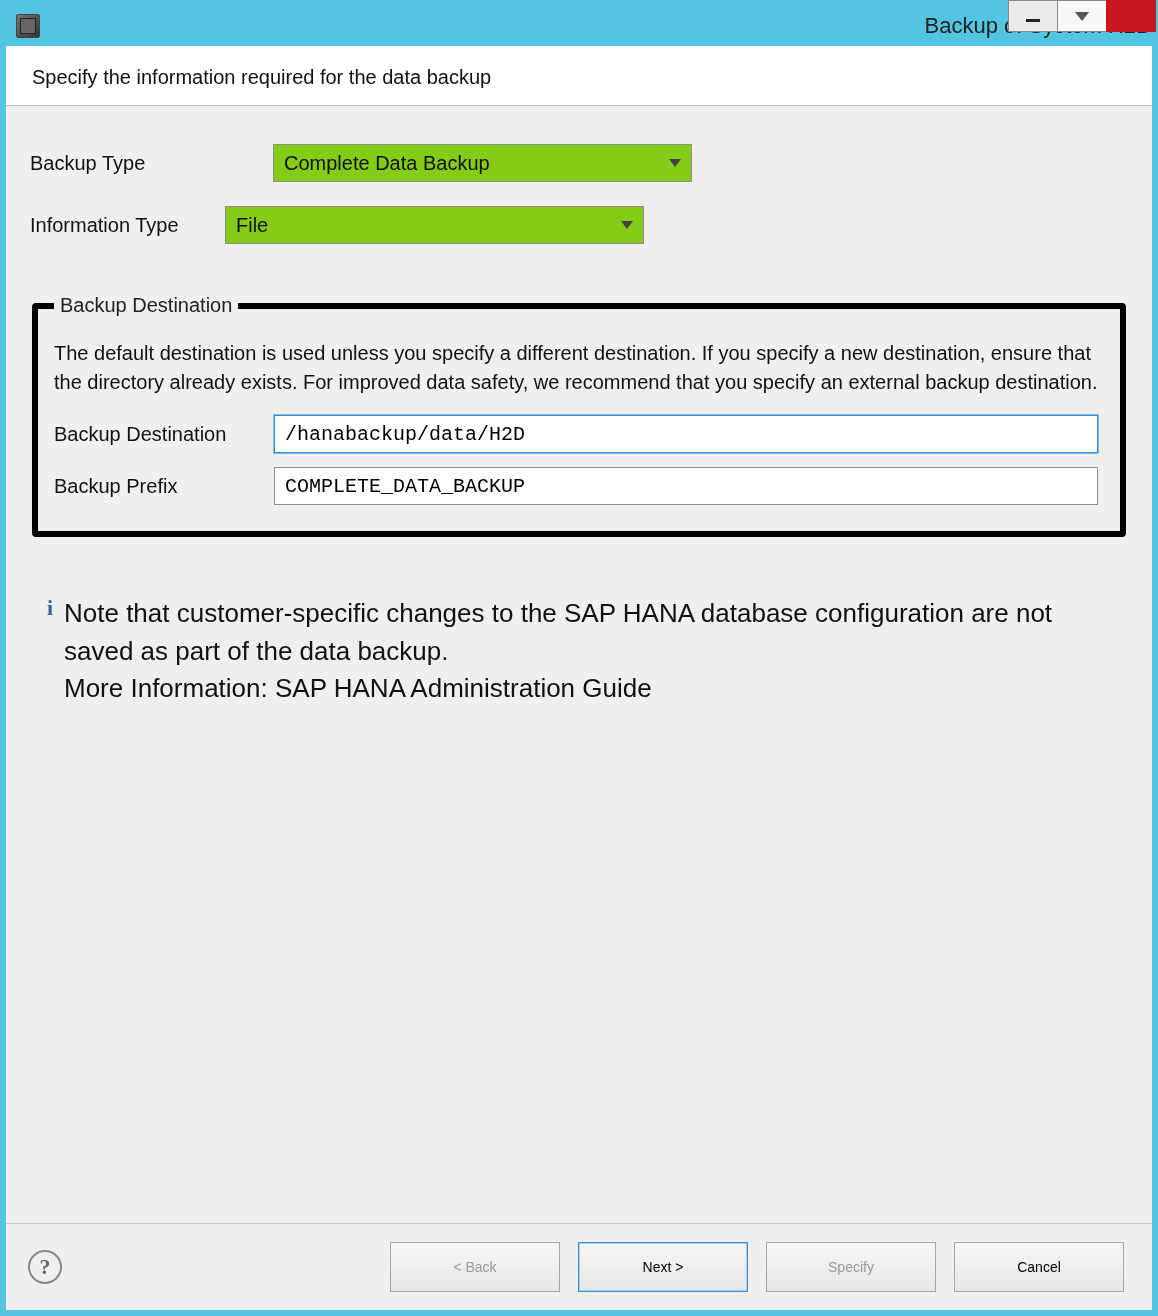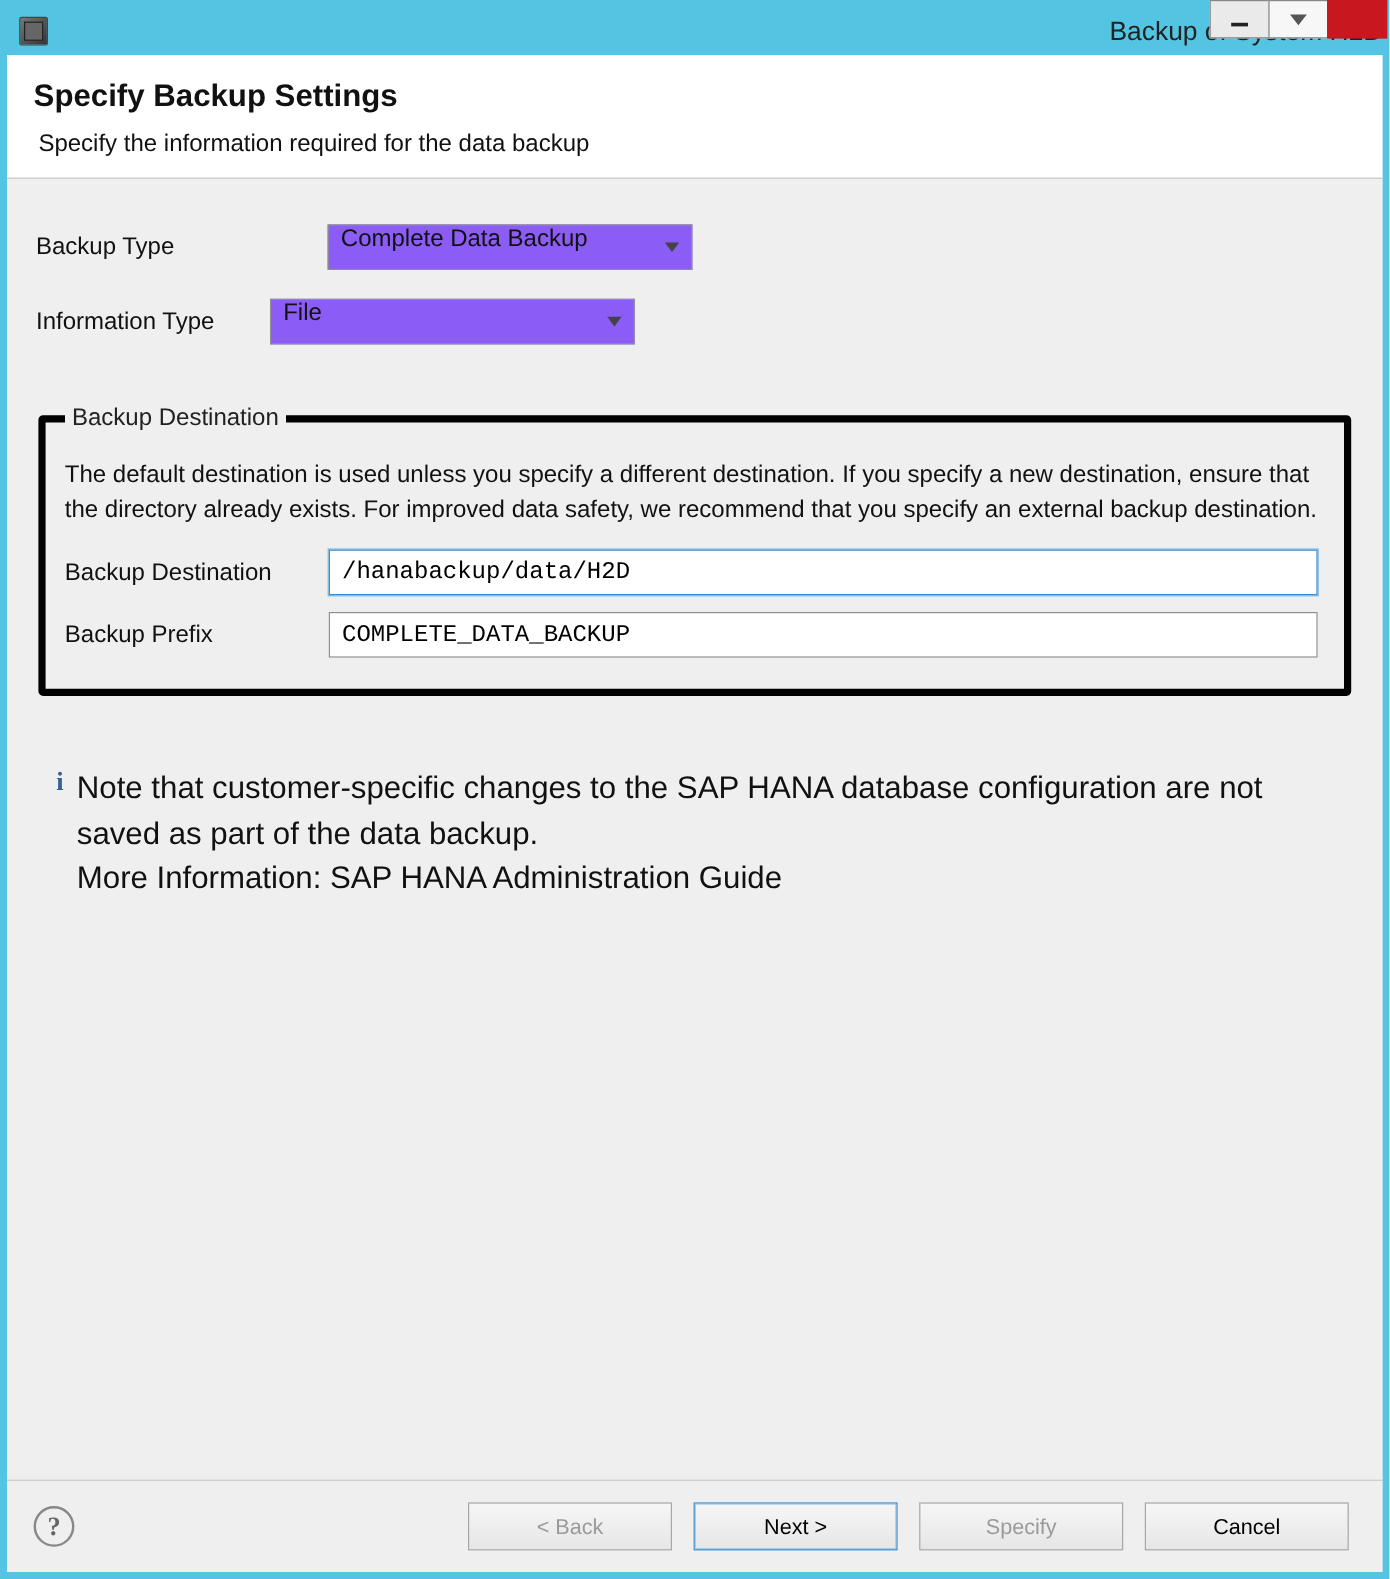--- a/index.html
+++ b/index.html
@@ -107,25 +107,26 @@
     display:flex;
     align-items:center;
     margin-top:24px;
   }
   .form-row.first { margin-top:38px;gap:48px; }
   .form-row label.fieldlbl {
     width:195px;
     font-size:20px;
   }
   .combo {
-    width:304px;
+    width:419px;
     height:38px;
     border:1px solid #8f8f8f;
-    background:#8b5cf6;
-    display:flex;
+    background:#84cc16;
+    display:flex;
+    align-items:center;
     padding:0 10px;
     position:relative;
     cursor:default;
     font-size:20px;
   }
   .combo .chev {
     position:absolute;
     right:10px;
     top:50%;
     transform:translateY(-50%);
@@ -204,24 +205,24 @@
     display:flex;align-items:center;justify-content:center;
     color:#666;
     font-size:22px;
     font-weight:bold;
     cursor:pointer;
     font-family: Georgia, serif;
   }
   .footer .spacer { flex:1; }
   .wizbtn {
     width:170px;
-    height:40px;
+    height:50px;
     border:1px solid #a7a7a7;
     background:linear-gradient(#f6f6f6,#e6e6e6);
-    font-size:18px;
+    font-size:14px;
     margin-left:18px;
     cursor:pointer;
   }
   .wizbtn.default {
     border:1px solid #3a8dce;
     box-shadow:0 0 0 1px #9ecff0 inset;
   }
   .wizbtn.disabled {
     color:#9a9a9a;
     cursor:default;
@@ -242,21 +243,20 @@
           <div class="glyph"></div>
         </div>
       <div class="btn close" title="Close">
           <span class="glyph"></span>
         </div>
     </div>
   </div>
 
   <div class="client">
     <div class="header-area">
-      <h1>Specify Backup Settings</h1>
       <div class="subline">Specify the information required for the data backup</div>
     </div>
 
     <div class="body">
 
       <div class="form-row first">
         <label class="fieldlbl">Backup Type</label>
         <div class="combo">
           <span>Complete Data Backup</span>
           <span class="chev"></span>

